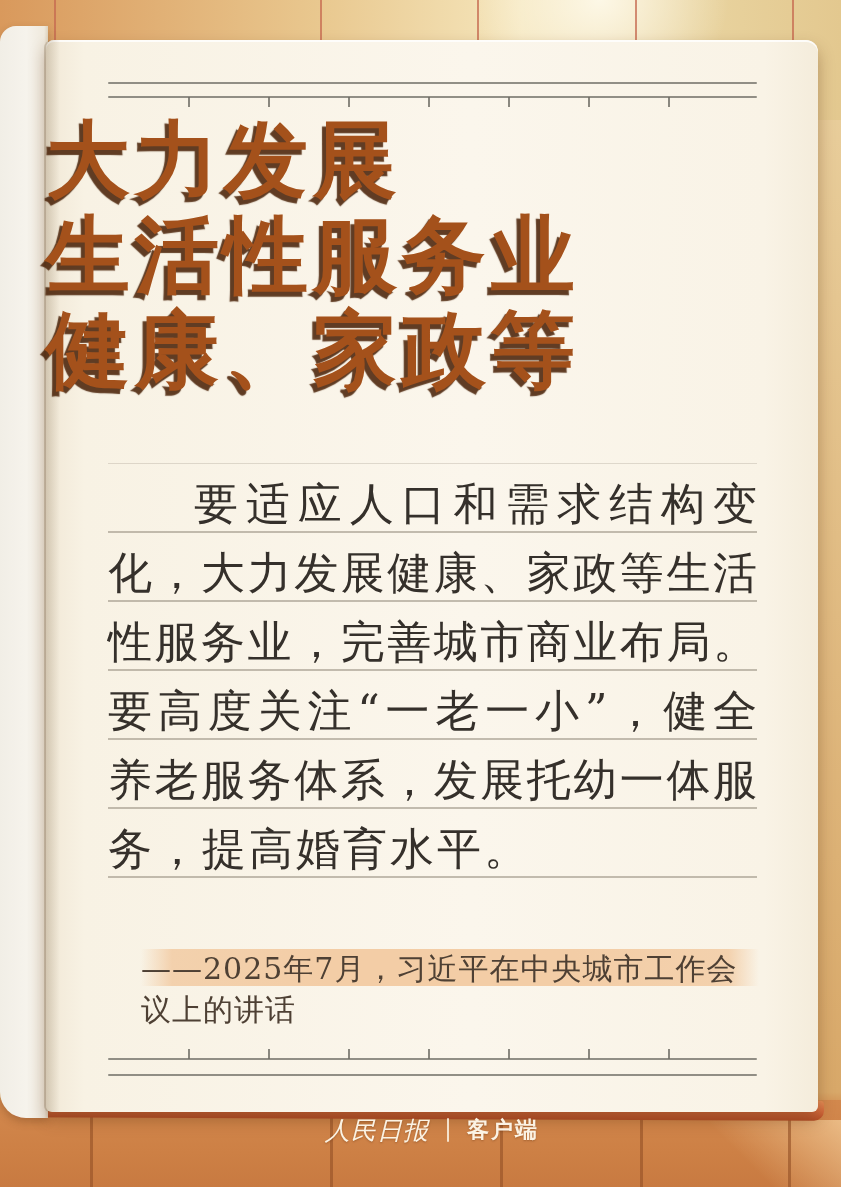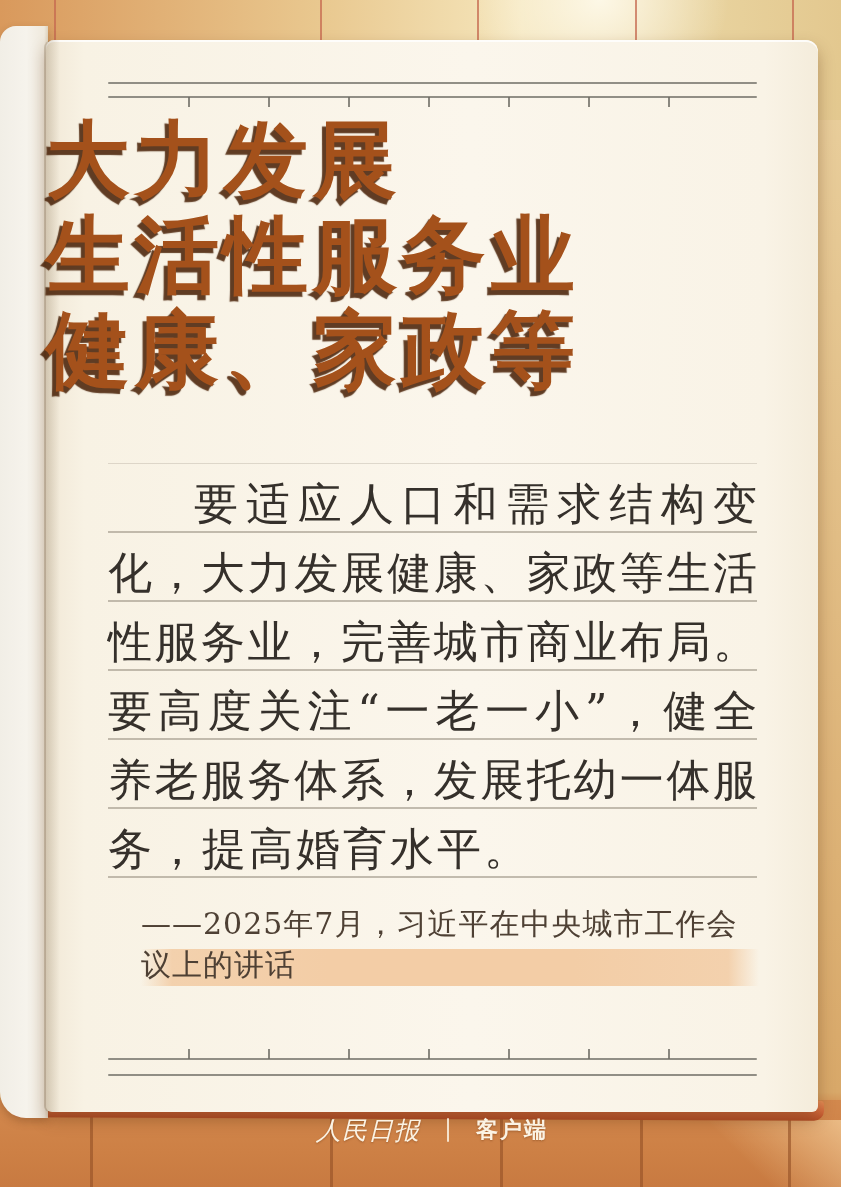--- a/index.html
+++ b/index.html
@@ -50,27 +50,27 @@
   
   .bodyblock{position:absolute; left:108px; top:463px; width:649px;
     border-top:1px solid rgba(150,140,125,.28);}
   .body-row{height:62px; padding-bottom:5px; border-bottom:2px solid rgba(148,138,124,.55);
     display:flex; align-items:flex-end; justify-content:space-between;
     font-size:44px; line-height:1; color:#35302b; font-family:"DejaVu Serif", serif;}
   .body-row.indent{padding-left:86px;}
   .body-row.last{justify-content:flex-start; letter-spacing:3px;}
   
   .attribution{position:absolute; left:141px; top:949px; width:618px; height:37px;
-    display:flex; align-items:flex-end; justify-content:center;
+    display:flex; align-items:flex-start; justify-content:center;
     background:linear-gradient(90deg, rgba(242,203,163,0) 0%, rgba(242,203,163,.85) 5%,
       #f3cda6 30%, #f3cda6 70%, rgba(242,203,163,.85) 95%, rgba(242,203,163,0) 100%);
     font-size:30px; color:#4e4034; letter-spacing:1px; font-family:"DejaVu Serif", serif;}
   
   .logo{position:absolute; left:46px; top:1112px; width:772px; height:36px;
-    display:flex; align-items:center; justify-content:center; gap:27px;
+    display:flex; align-items:center; justify-content:center; gap:18px;
     color:#fbf3e4; text-shadow:0 1px 2px rgba(90,40,10,.35);}
   .logo-brand{font-family:"DejaVu Serif", serif; font-style:italic; font-size:25px; letter-spacing:1px;}
   .logo-divider{width:2px; height:24px; background:rgba(251,243,228,.85); border-radius:1px;}
   .logo-app{font-family:"DejaVu Sans", sans-serif; font-weight:bold; font-size:22px; letter-spacing:2px;}
 </style>
 </head>
 <body>
 
 <div class="canvas">
 

